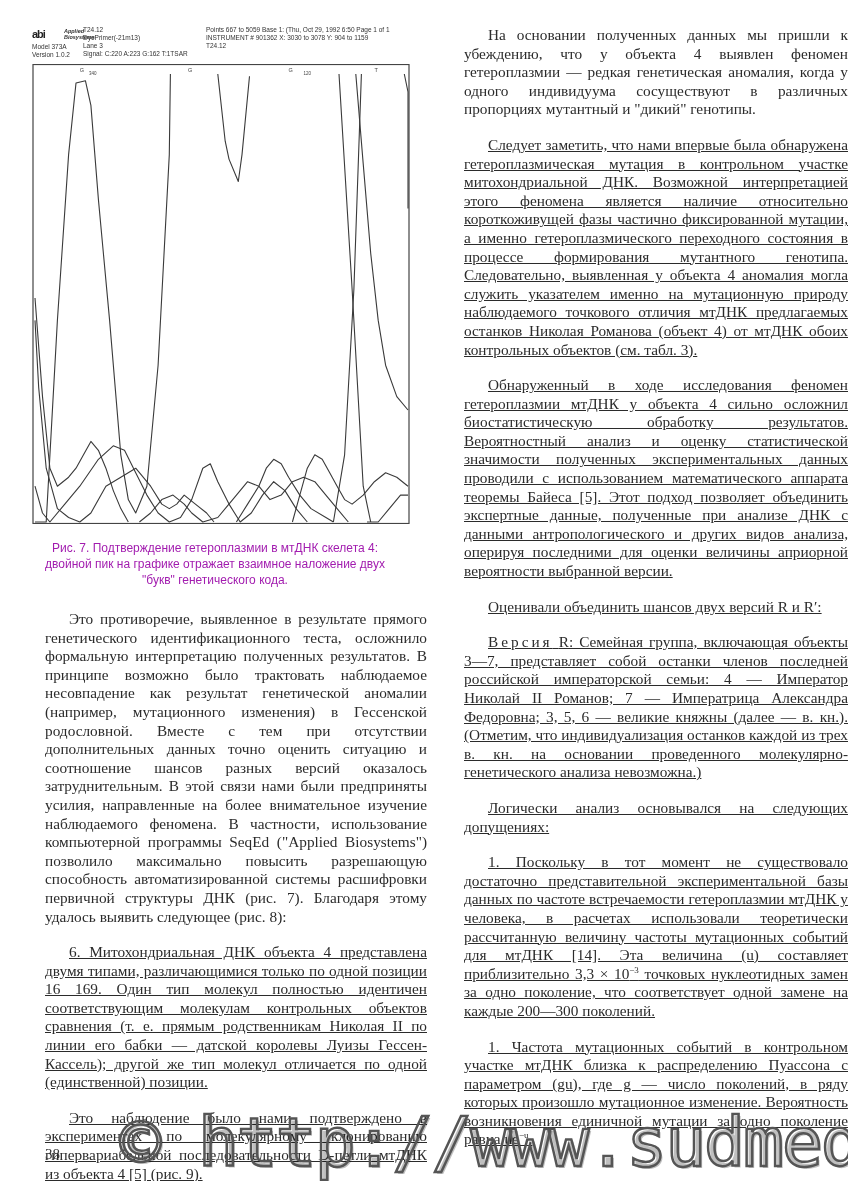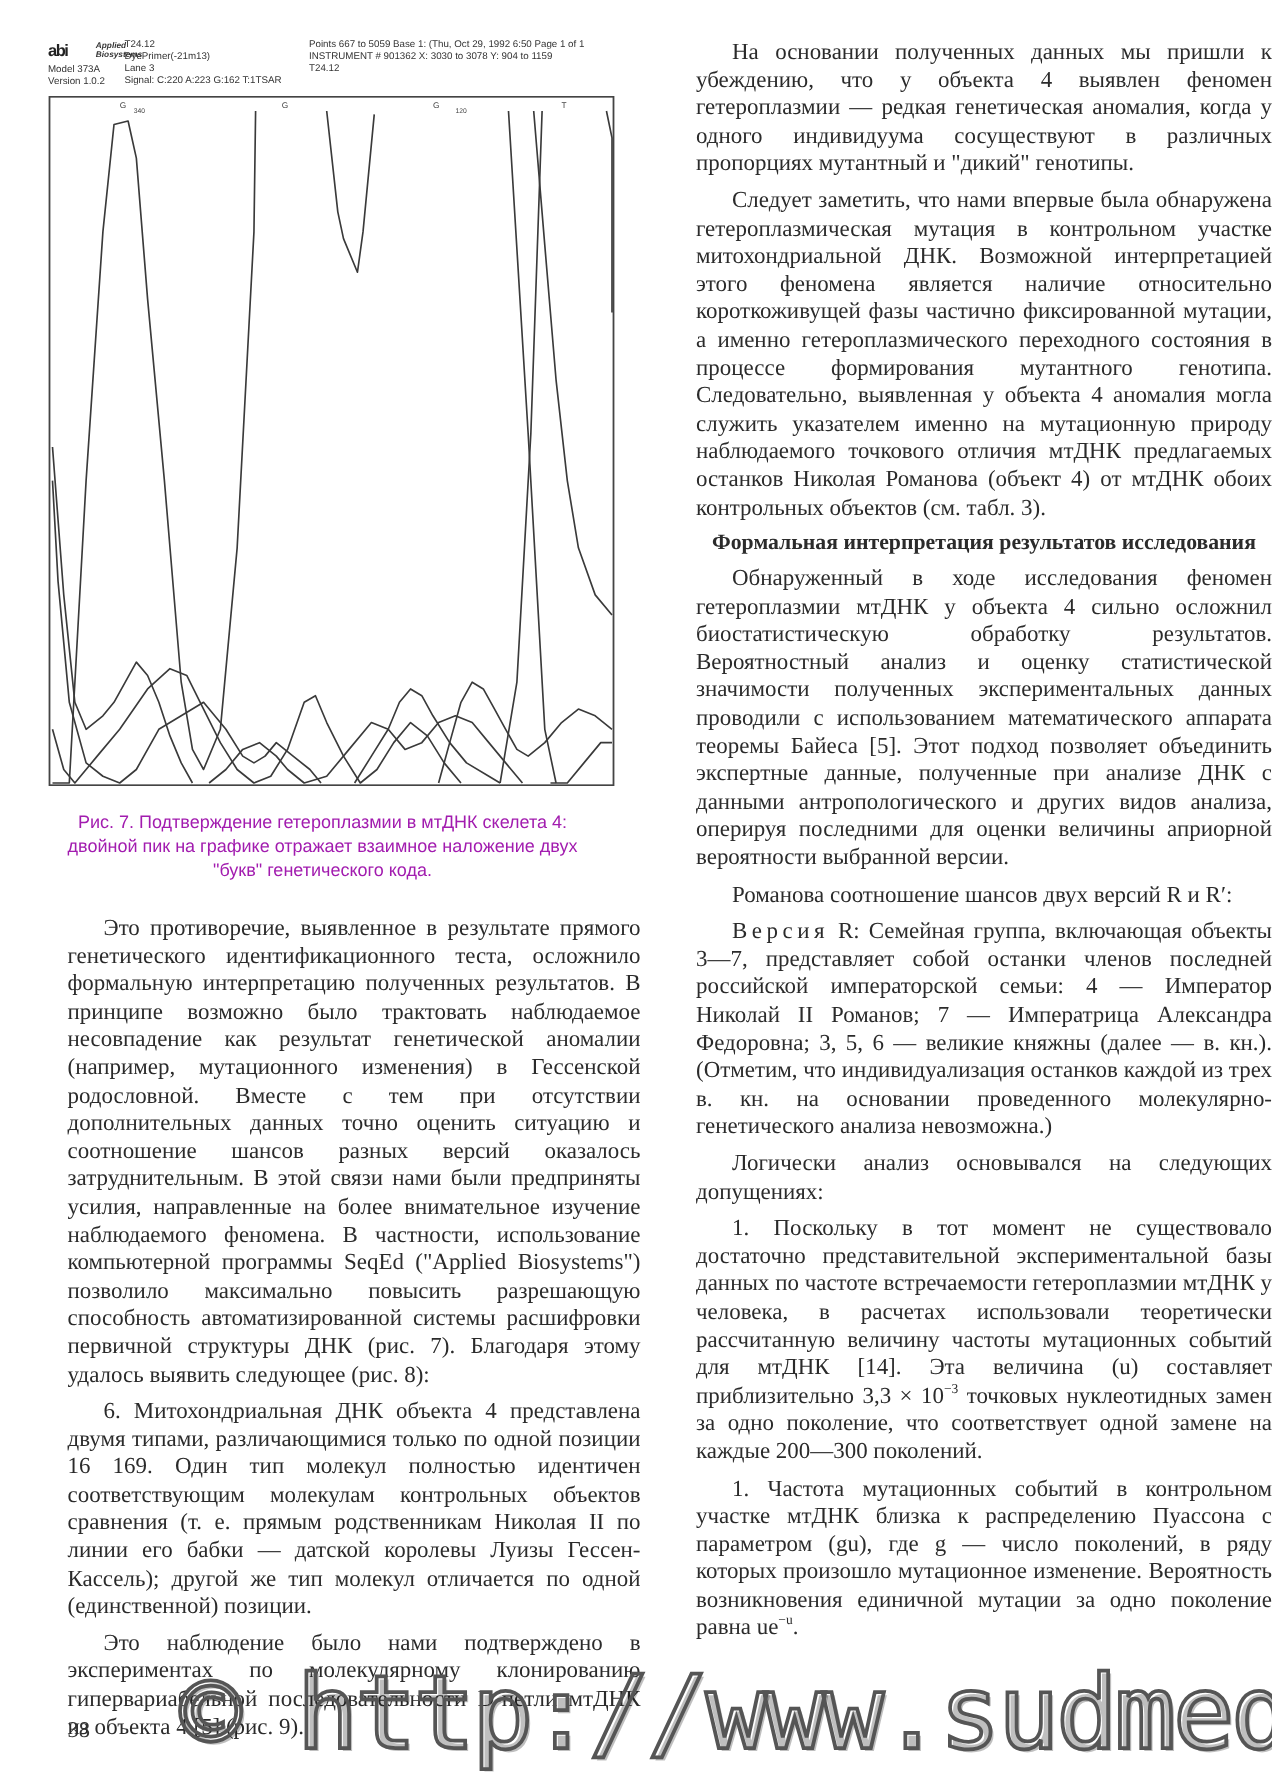--- a/index.html
+++ b/index.html
@@ -27,21 +27,21 @@
   .caption { position: absolute; left: 40px; top: 540px; width: 350px; text-align: center;
              font-family: "Liberation Sans", "DejaVu Sans", sans-serif; font-size: 12px;
              line-height: 16px; color: #a21caf; }
 
   
   .col-text { position: absolute; font-size: 15.3px; line-height: 18.6px; text-align: justify;
               hyphens: manual; color: #2b2b2b; }
   .left-col { left: 45px; top: 610px; width: 382px; }
   .right-col { left: 464px; top: 26px; width: 384px; }
   .col-text p { margin: 0; text-indent: 24px; }
-  .col-text p + p { margin-top: 6px; }
+  .col-text p + p { margin-top: 17px; text-decoration: underline; }
   .heading { text-align: center; font-weight: bold; font-size: 14.5px; line-height: 17px;
              margin: 22px 0 16px 0; text-indent: 0 !important; }
   .spaced { letter-spacing: 3px; }
   sup { font-size: 9px; line-height: 0; }
 
   .page-number { position: absolute; left: 45px; top: 1146px; font-size: 15px; color: #333; font-family: Liberation Serif, serif; }
 
   
   .watermark { position: absolute; left: 120px; top: 1105px; width: 728px; height: 76px;
                font-family: "DejaVu Sans Mono", "Liberation Mono", monospace;
@@ -112,23 +112,22 @@
 
 <div class="col-text left-col">
   <p>Это противоречие, выявленное в результате прямого генетического идентификационного теста, осложнило формальную интерпретацию полученных результатов. В принципе возможно было трактовать наблюдаемое несовпадение как результат генетической аномалии (например, мутационного изменения) в Гессенской родословной. Вместе с тем при отсутствии дополнительных данных точно оценить ситуацию и соотношение шансов разных версий оказалось затруднительным. В этой связи нами были предприняты усилия, направленные на более внимательное изучение наблюдаемого феномена. В частности, использование компьютерной программы SeqEd ("Applied Biosystems") позволило максимально повысить разрешающую способность автоматизированной системы расшифровки первичной структуры ДНК (рис. 7). Благодаря этому удалось выявить следующее (рис. 8):</p>
   <p>6. Митохондриальная ДНК объекта 4 представлена двумя типами, различающимися только по одной позиции 16 169. Один тип молекул полностью идентичен соответствующим молекулам контрольных объектов сравнения (т. е. прямым родственникам Николая II по линии его бабки — датской королевы Луизы Гессен-Кассель); другой же тип молекул отличается по одной (единственной) позиции.</p>
   <p>Это наблюдение было нами подтверждено в экспериментах по молекулярному клонированию гипервариабельной последовательности D-петли мтДНК из объекта 4 [5] (рис. 9).</p>
 </div>
 
 <div class="col-text right-col">
   <p>На основании полученных данных мы пришли к убеждению, что у объекта 4 выявлен феномен гетероплазмии — редкая генетическая аномалия, когда у одного индивидуума сосуществуют в различных пропорциях мутантный и "дикий" генотипы.</p>
   <p>Следует заметить, что нами впервые была обнаружена гетероплазмическая мутация в контрольном участке митохондриальной ДНК. Возможной интерпретацией этого феномена является наличие относительно короткоживущей фазы частично фиксированной мутации, а именно гетероплазмического переходного состояния в процессе формирования мутантного генотипа. Следовательно, выявленная у объекта 4 аномалия могла служить указателем именно на мутационную природу наблюдаемого точкового отличия мтДНК предлагаемых останков Николая Романова (объект 4) от мтДНК обоих контрольных объектов (см. табл. 3).</p>
-  <p class="heading">Формальная интерпретация результатов исследования</p>
   <p>Обнаруженный в ходе исследования феномен гетероплазмии мтДНК у объекта 4 сильно осложнил биостатистическую обработку результатов. Вероятностный анализ и оценку статистической значимости полученных экспериментальных данных проводили с использованием математического аппарата теоремы Байеса [5]. Этот подход позволяет объединить экспертные данные, полученные при анализе ДНК с данными антропологического и других видов анализа, оперируя последними для оценки величины априорной вероятности выбранной версии.</p>
-  <p>Романова соотношение шансов двух версий R и R′:</p>
+  <p>Оценивали объединить шансов двух версий R и R′:</p>
   <p><span class="spaced">Версия</span> <span>R: Семейная группа, включающая объекты 3—7, представляет собой останки членов последней российской императорской семьи: 4 — Император Николай II Романов; 7 — Императрица Александра Федоровна; 3, 5, 6 — великие княжны (далее — в. кн.). (Отметим, что индивидуализация останков каждой из трех в. кн. на основании проведенного молекулярно-генетического анализа невозможна.)</span></p>
   <p>Логически анализ основывался на следующих допущениях:</p>
   <p><span>1. Поскольку в тот момент не существовало достаточно представительной экспериментальной базы данных по частоте встречаемости гетероплазмии мтДНК у человека, в расчетах использовали теоретически рассчитанную величину частоты мутационных событий для мтДНК [14]. Эта величина (u) составляет приблизительно 3,3 × 10</span><sup>−3</sup><span> точковых нуклеотидных замен за одно поколение, что соответствует одной замене на каждые 200—300 поколений.</span></p>
   <p><span>1. Частота мутационных событий в контрольном участке мтДНК близка к распределению Пуассона с параметром (gu), где g — число поколений, в ряду которых произошло мутационное изменение. Вероятность возникновения единичной мутации за одно поколение равна ue</span><sup>−u</sup><span>.</span></p>
 </div>
 
 <div class="page-number">38</div>
 
 <div class="watermark">© http://www.sudmed.ru</div>
 

